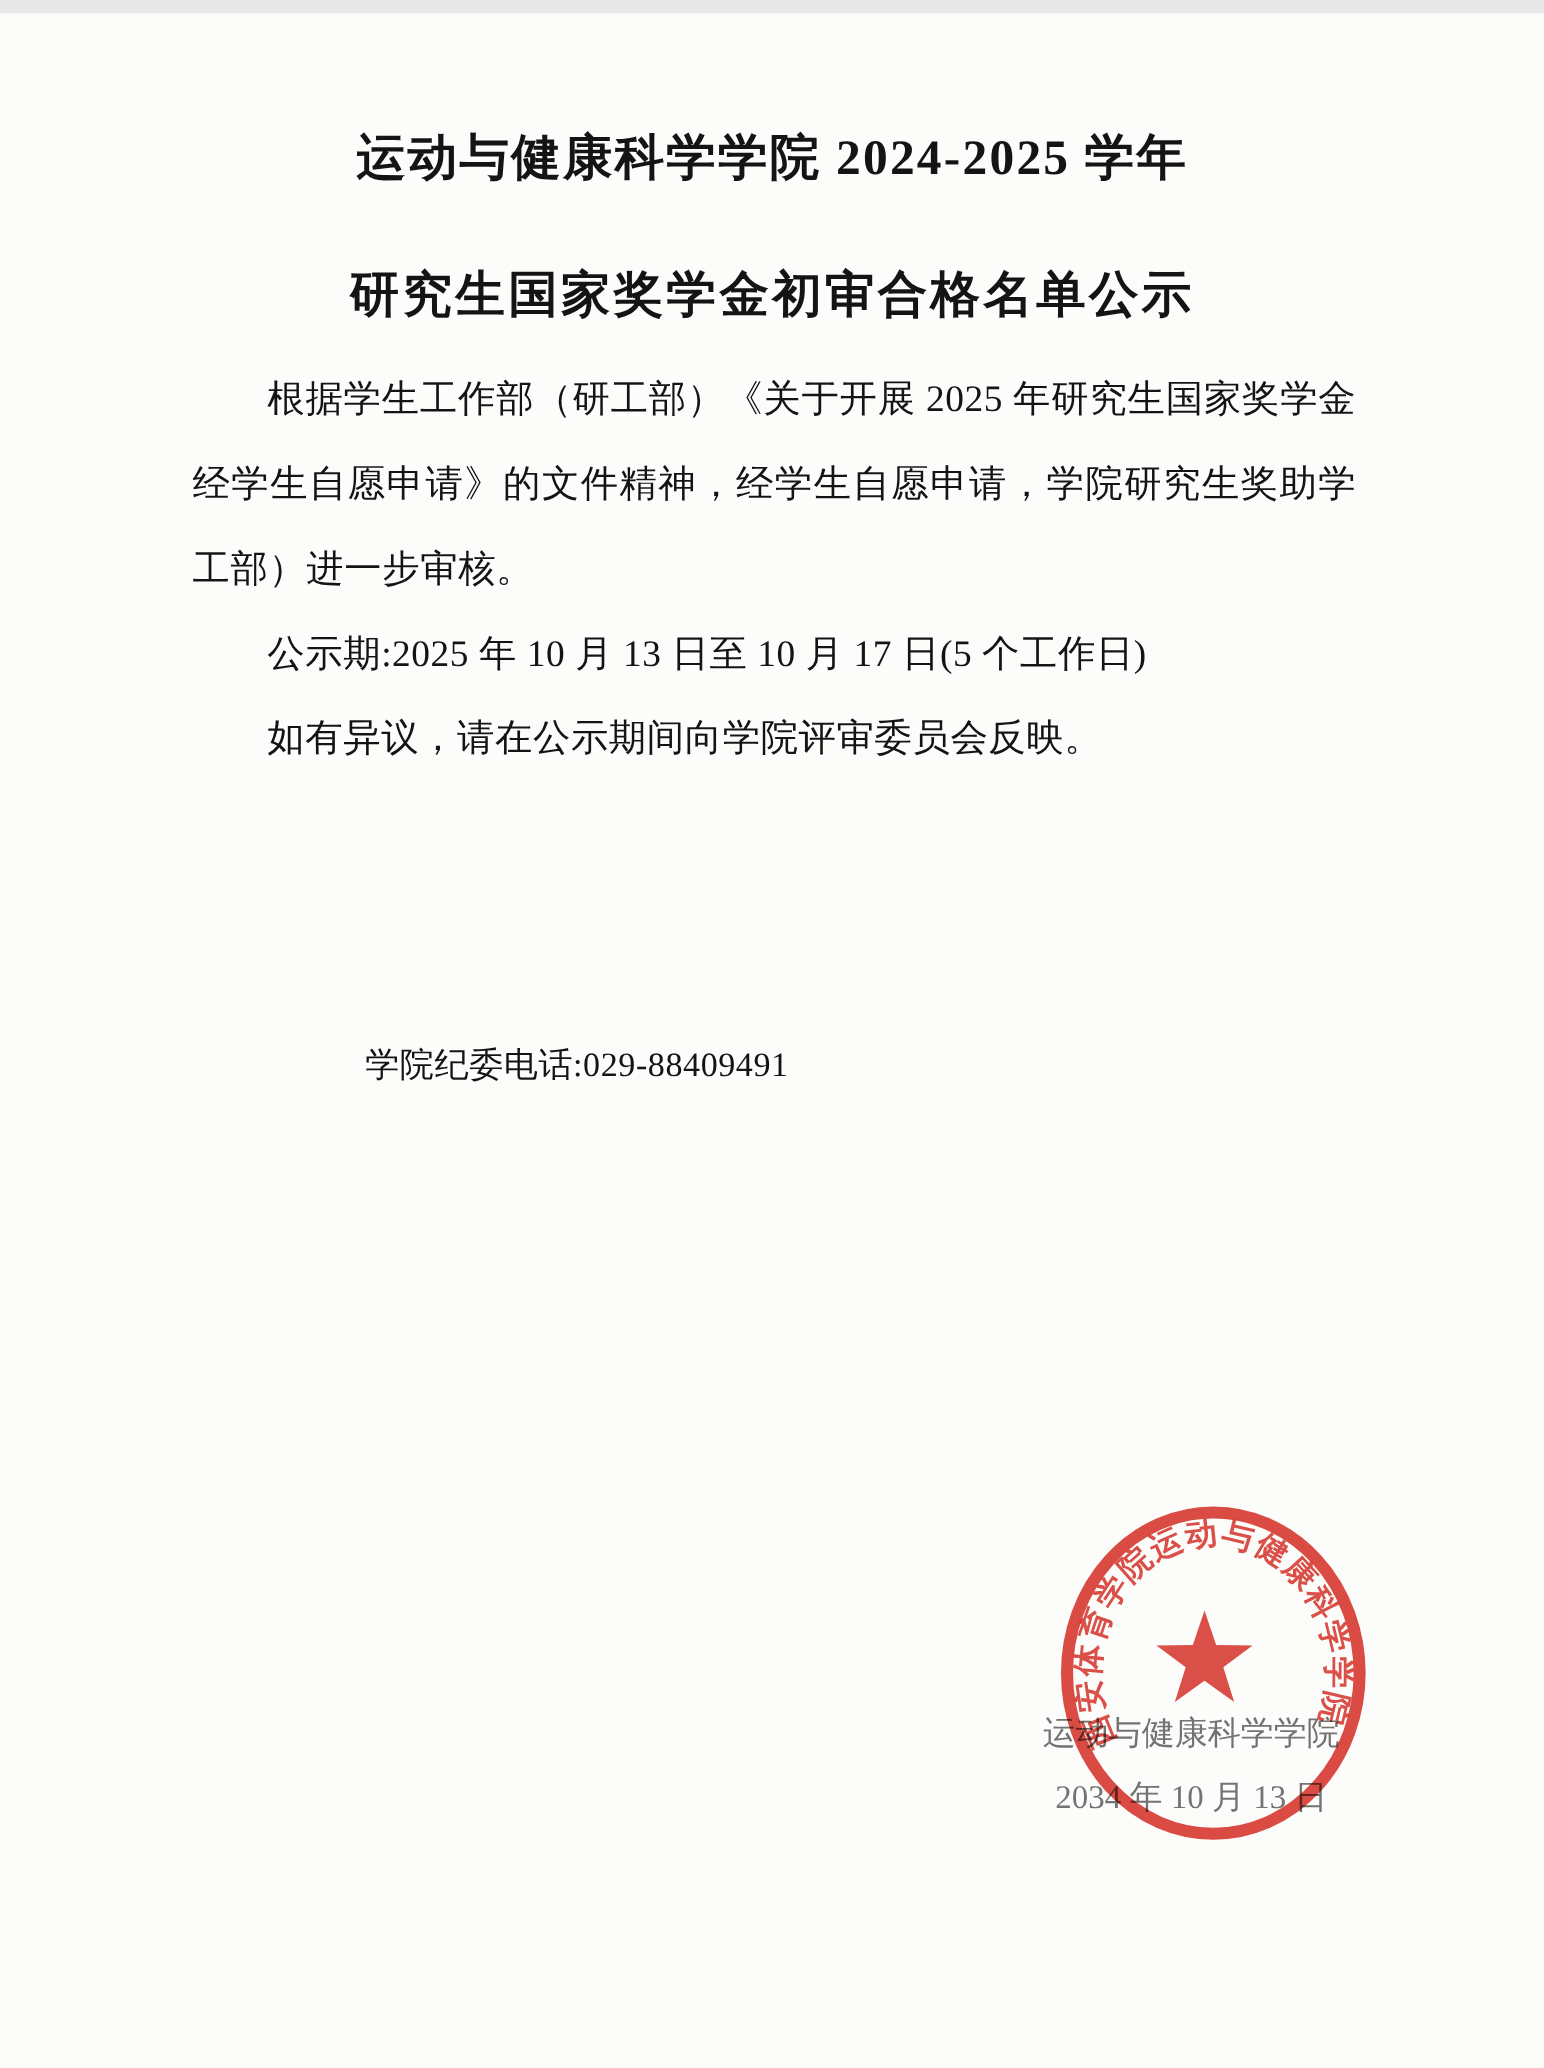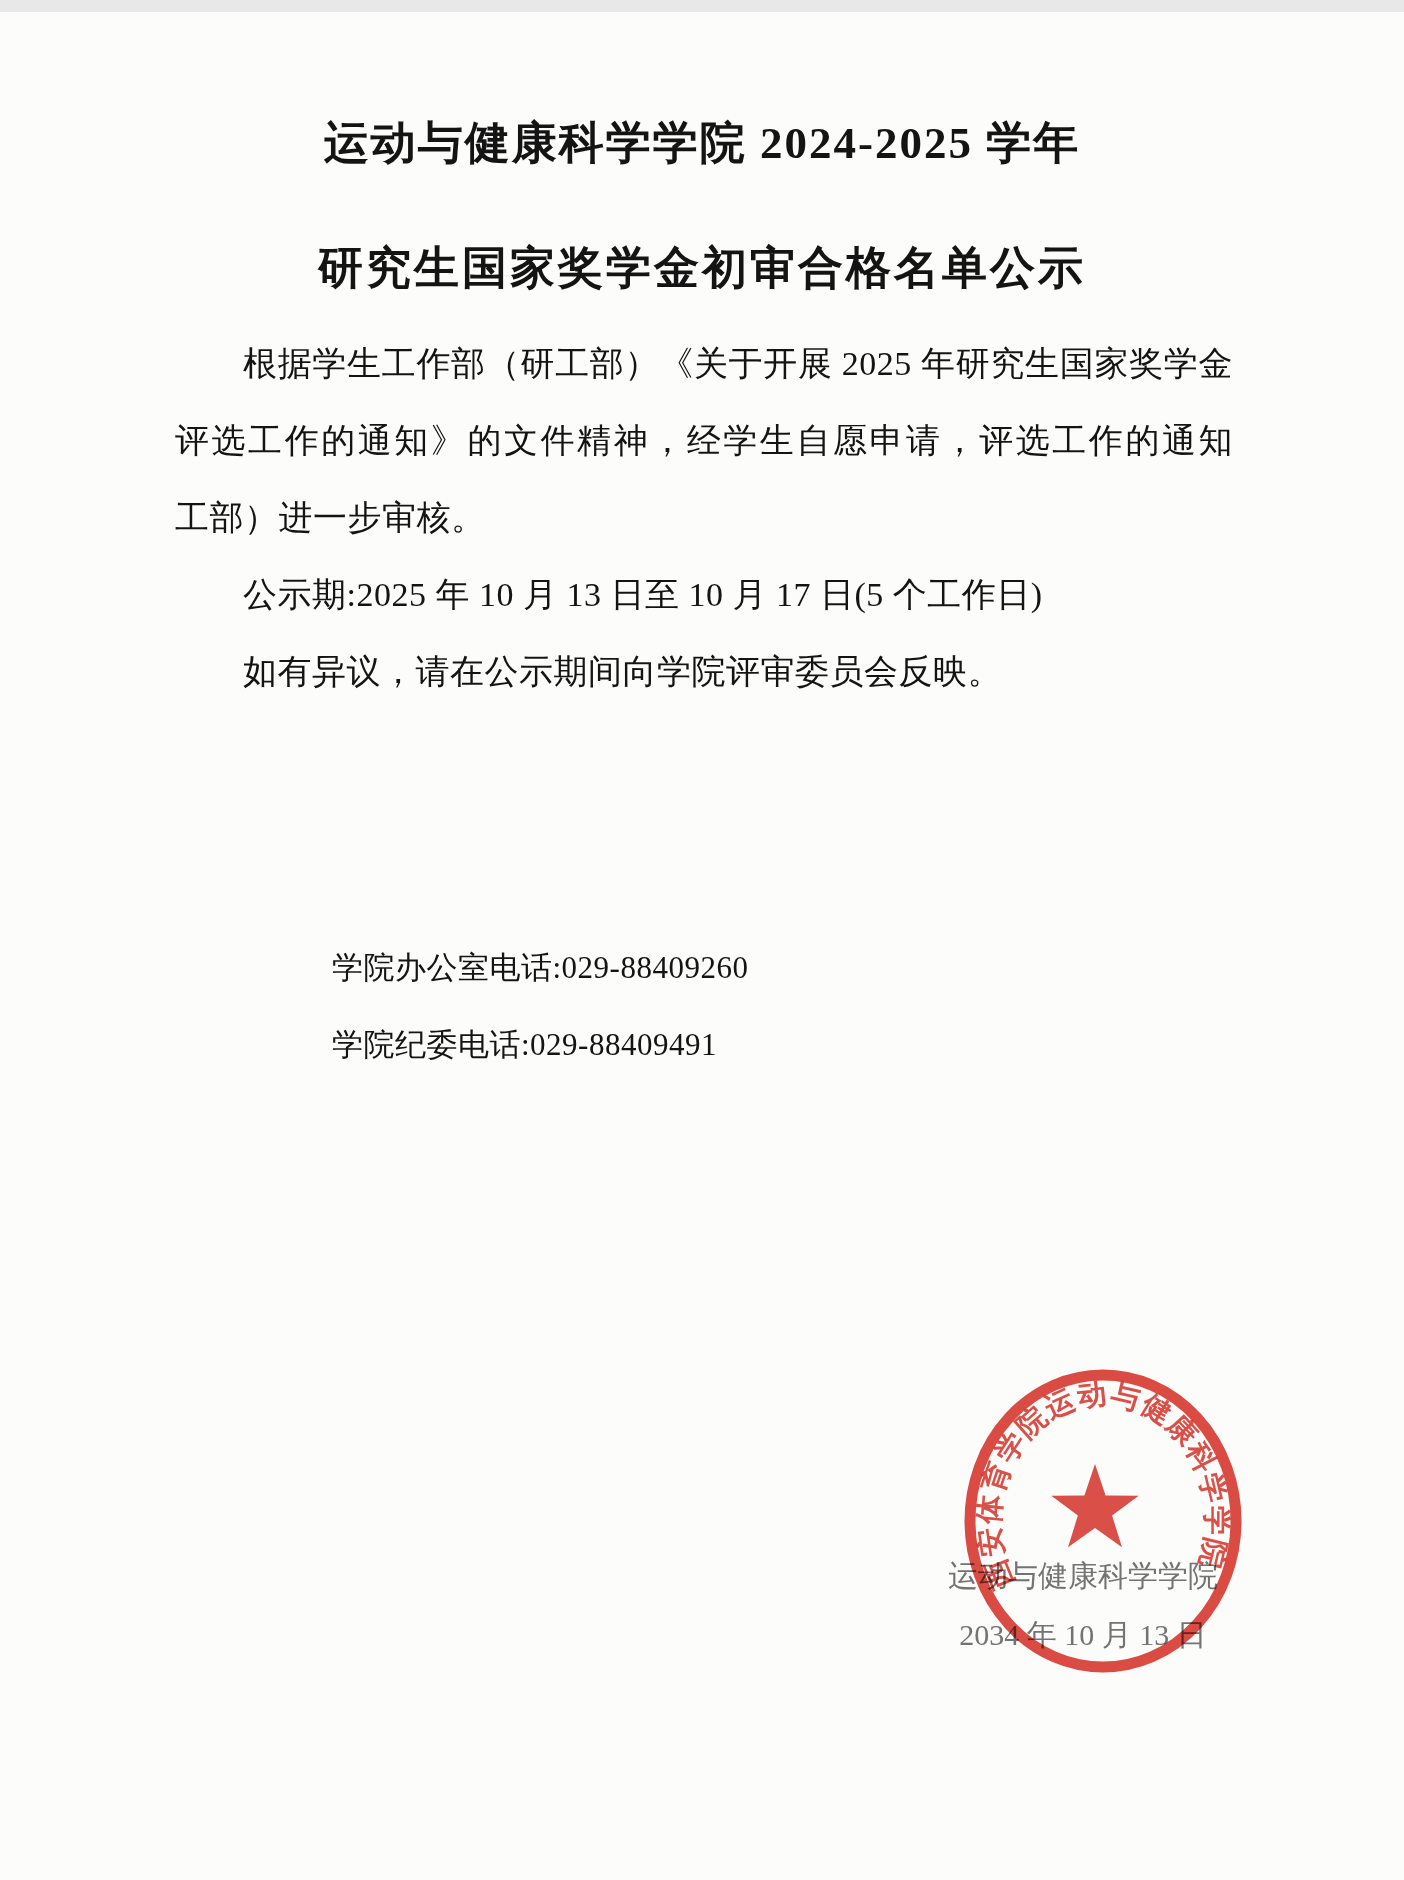--- a/index.html
+++ b/index.html
@@ -68,28 +68,27 @@
 </head>
 <body>
 
 <div class="page">
 
   <h1 class="title t1">运动与健康科学学院 2024-2025 学年</h1>
   <h1 class="title t2">研究生国家奖学金初审合格名单公示</h1>
 
   <div class="body-block">
     <div class="body-line fill indent">根据学生工作部（研工部）《关于开展 2025 年研究生国家奖学金</div>
-    <div class="body-line fill">评选工作的通知》的文件精神，经学生自愿申请，评选工作的通知</div>
+    <div class="body-line fill">经学生自愿申请》的文件精神，经学生自愿申请，学院研究生奖助学</div>
     <div class="body-line">工部）进一步审核。</div>
     <div class="body-line indent">公示期:2025 年 10 月 13 日至 10 月 17 日(5 个工作日)</div>
     <div class="body-line indent">如有异议，请在公示期间向学院评审委员会反映。</div>
   </div>
 
   <div class="contact-block">
-    <div>学院办公室电话:029-88409260</div>
     <div>学院纪委电话:029-88409491</div>
   </div>
 
   <div class="signature-block">
     <div>运动与健康科学学院</div>
     <div>2034 年 10 月 13 日</div>
   </div>
 
   <svg class="seal" viewBox="0 0 330 330" xmlns="http://www.w3.org/2000/svg">
     <ellipse cx="163" cy="163" rx="133" ry="146" fill="none" stroke="#d5281f" stroke-width="11" stroke-opacity="0.9"></ellipse>

